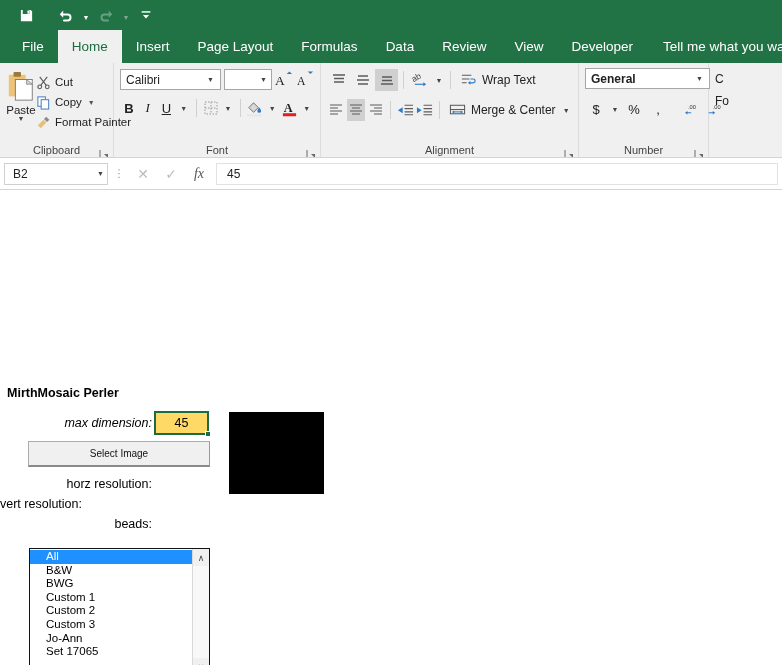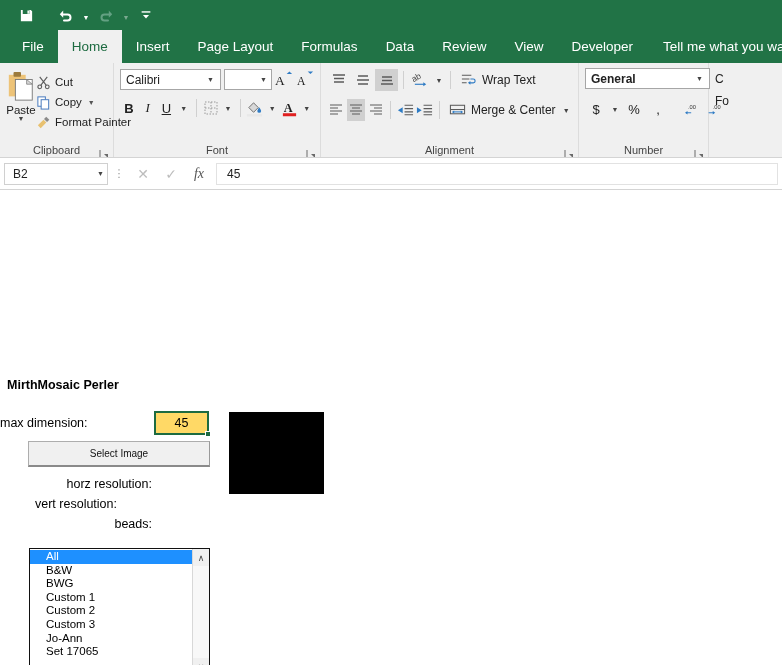--- a/index.html
+++ b/index.html
@@ -221,27 +221,27 @@
     height: 500px;
     background: #ffffff;
   }
   .cell-text {
     position: absolute;
     font-size: 12.5px;
     color: #000000;
     white-space: nowrap;
   }
   .title-cell {
-    left: 7px; top: 188px;
+    left: 7px; top: 196px;
     font-weight: bold;
     font-size: 12.5px;
   }
-  .lbl-maxdim { left: 0; top: 226px; width: 152px; text-align: left; }
+  .lbl-maxdim { left: 0; top: 226px; width: 152px; text-align: right; font-style: italic; }
   .lbl-horz   { left: 0; top: 287px; width: 152px; text-align: right; }
-  .lbl-vert   { left: 0; top: 307px; width: 152px; text-align: center; }
+  .lbl-vert   { left: 0; top: 307px; width: 152px; text-align: left; }
   .lbl-beads  { left: 0; top: 327px; width: 152px; text-align: right; }
 
   .selcell {
     position: absolute;
     left: 154px; top: 221px;
     width: 55px; height: 24px;
     background: #ffd966;
     border: 2px solid #1d6b41;
     display: flex; align-items: center; justify-content: center;
     font-size: 12.5px; color: #000;

